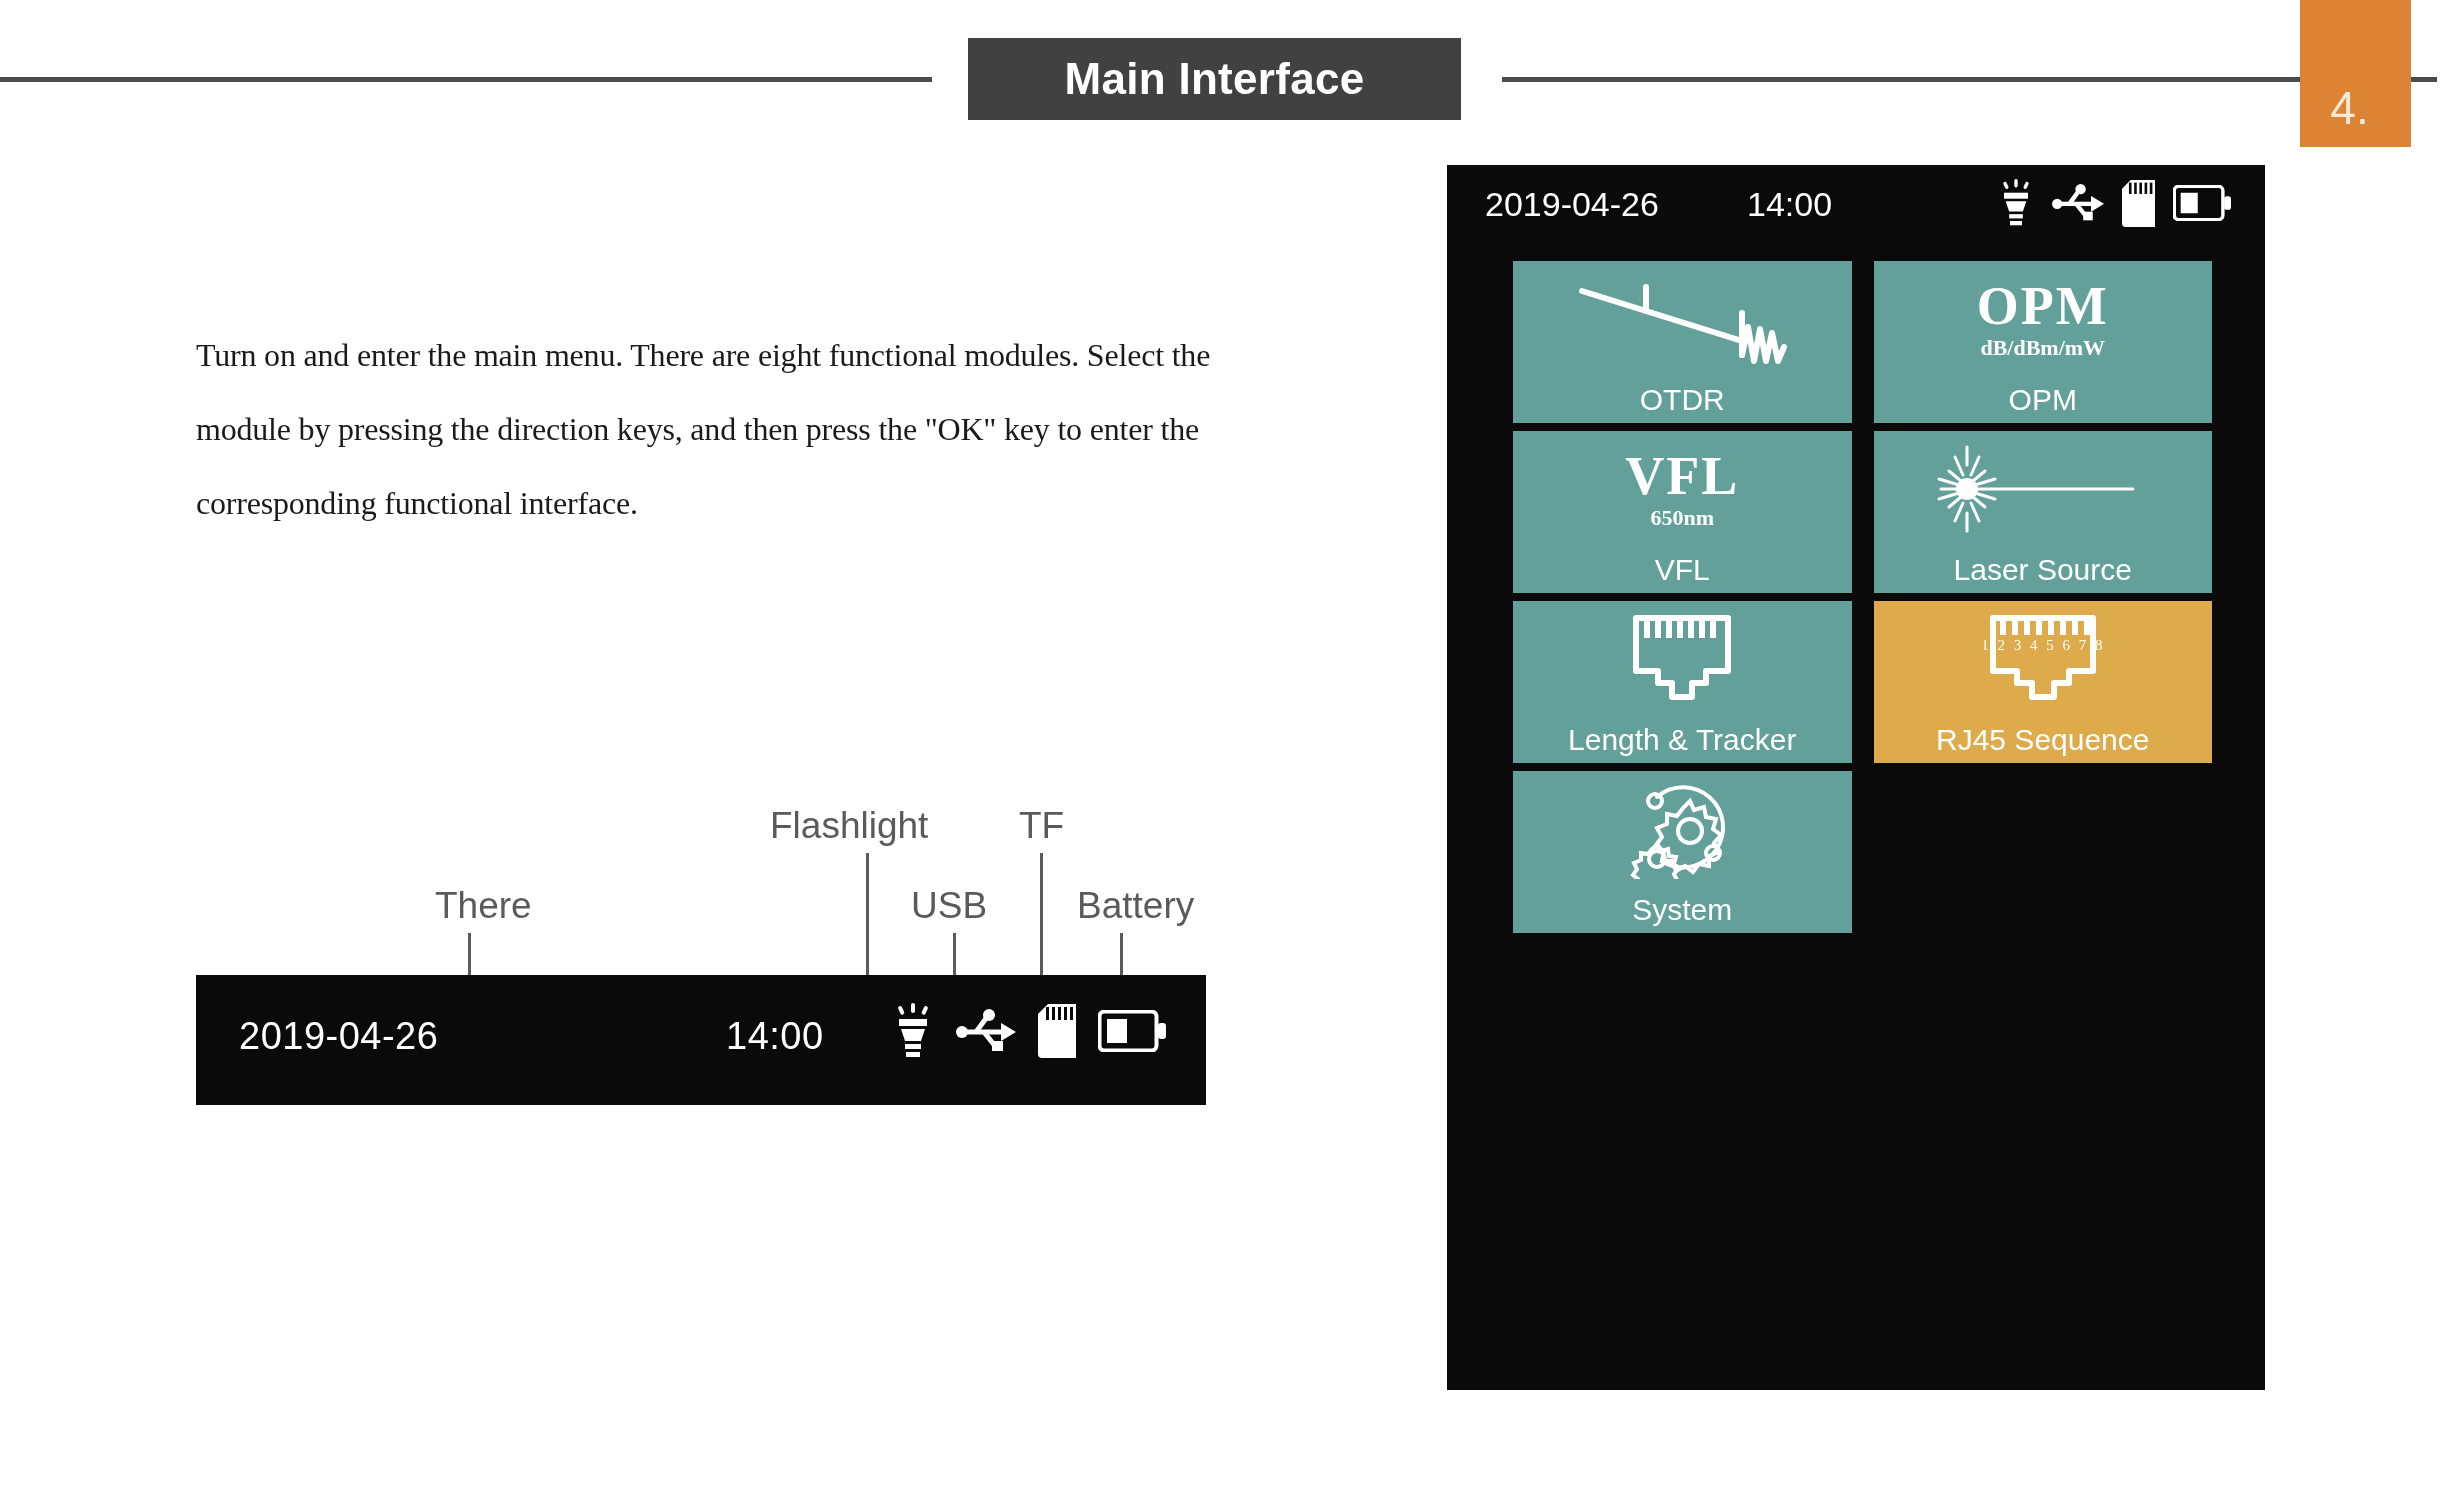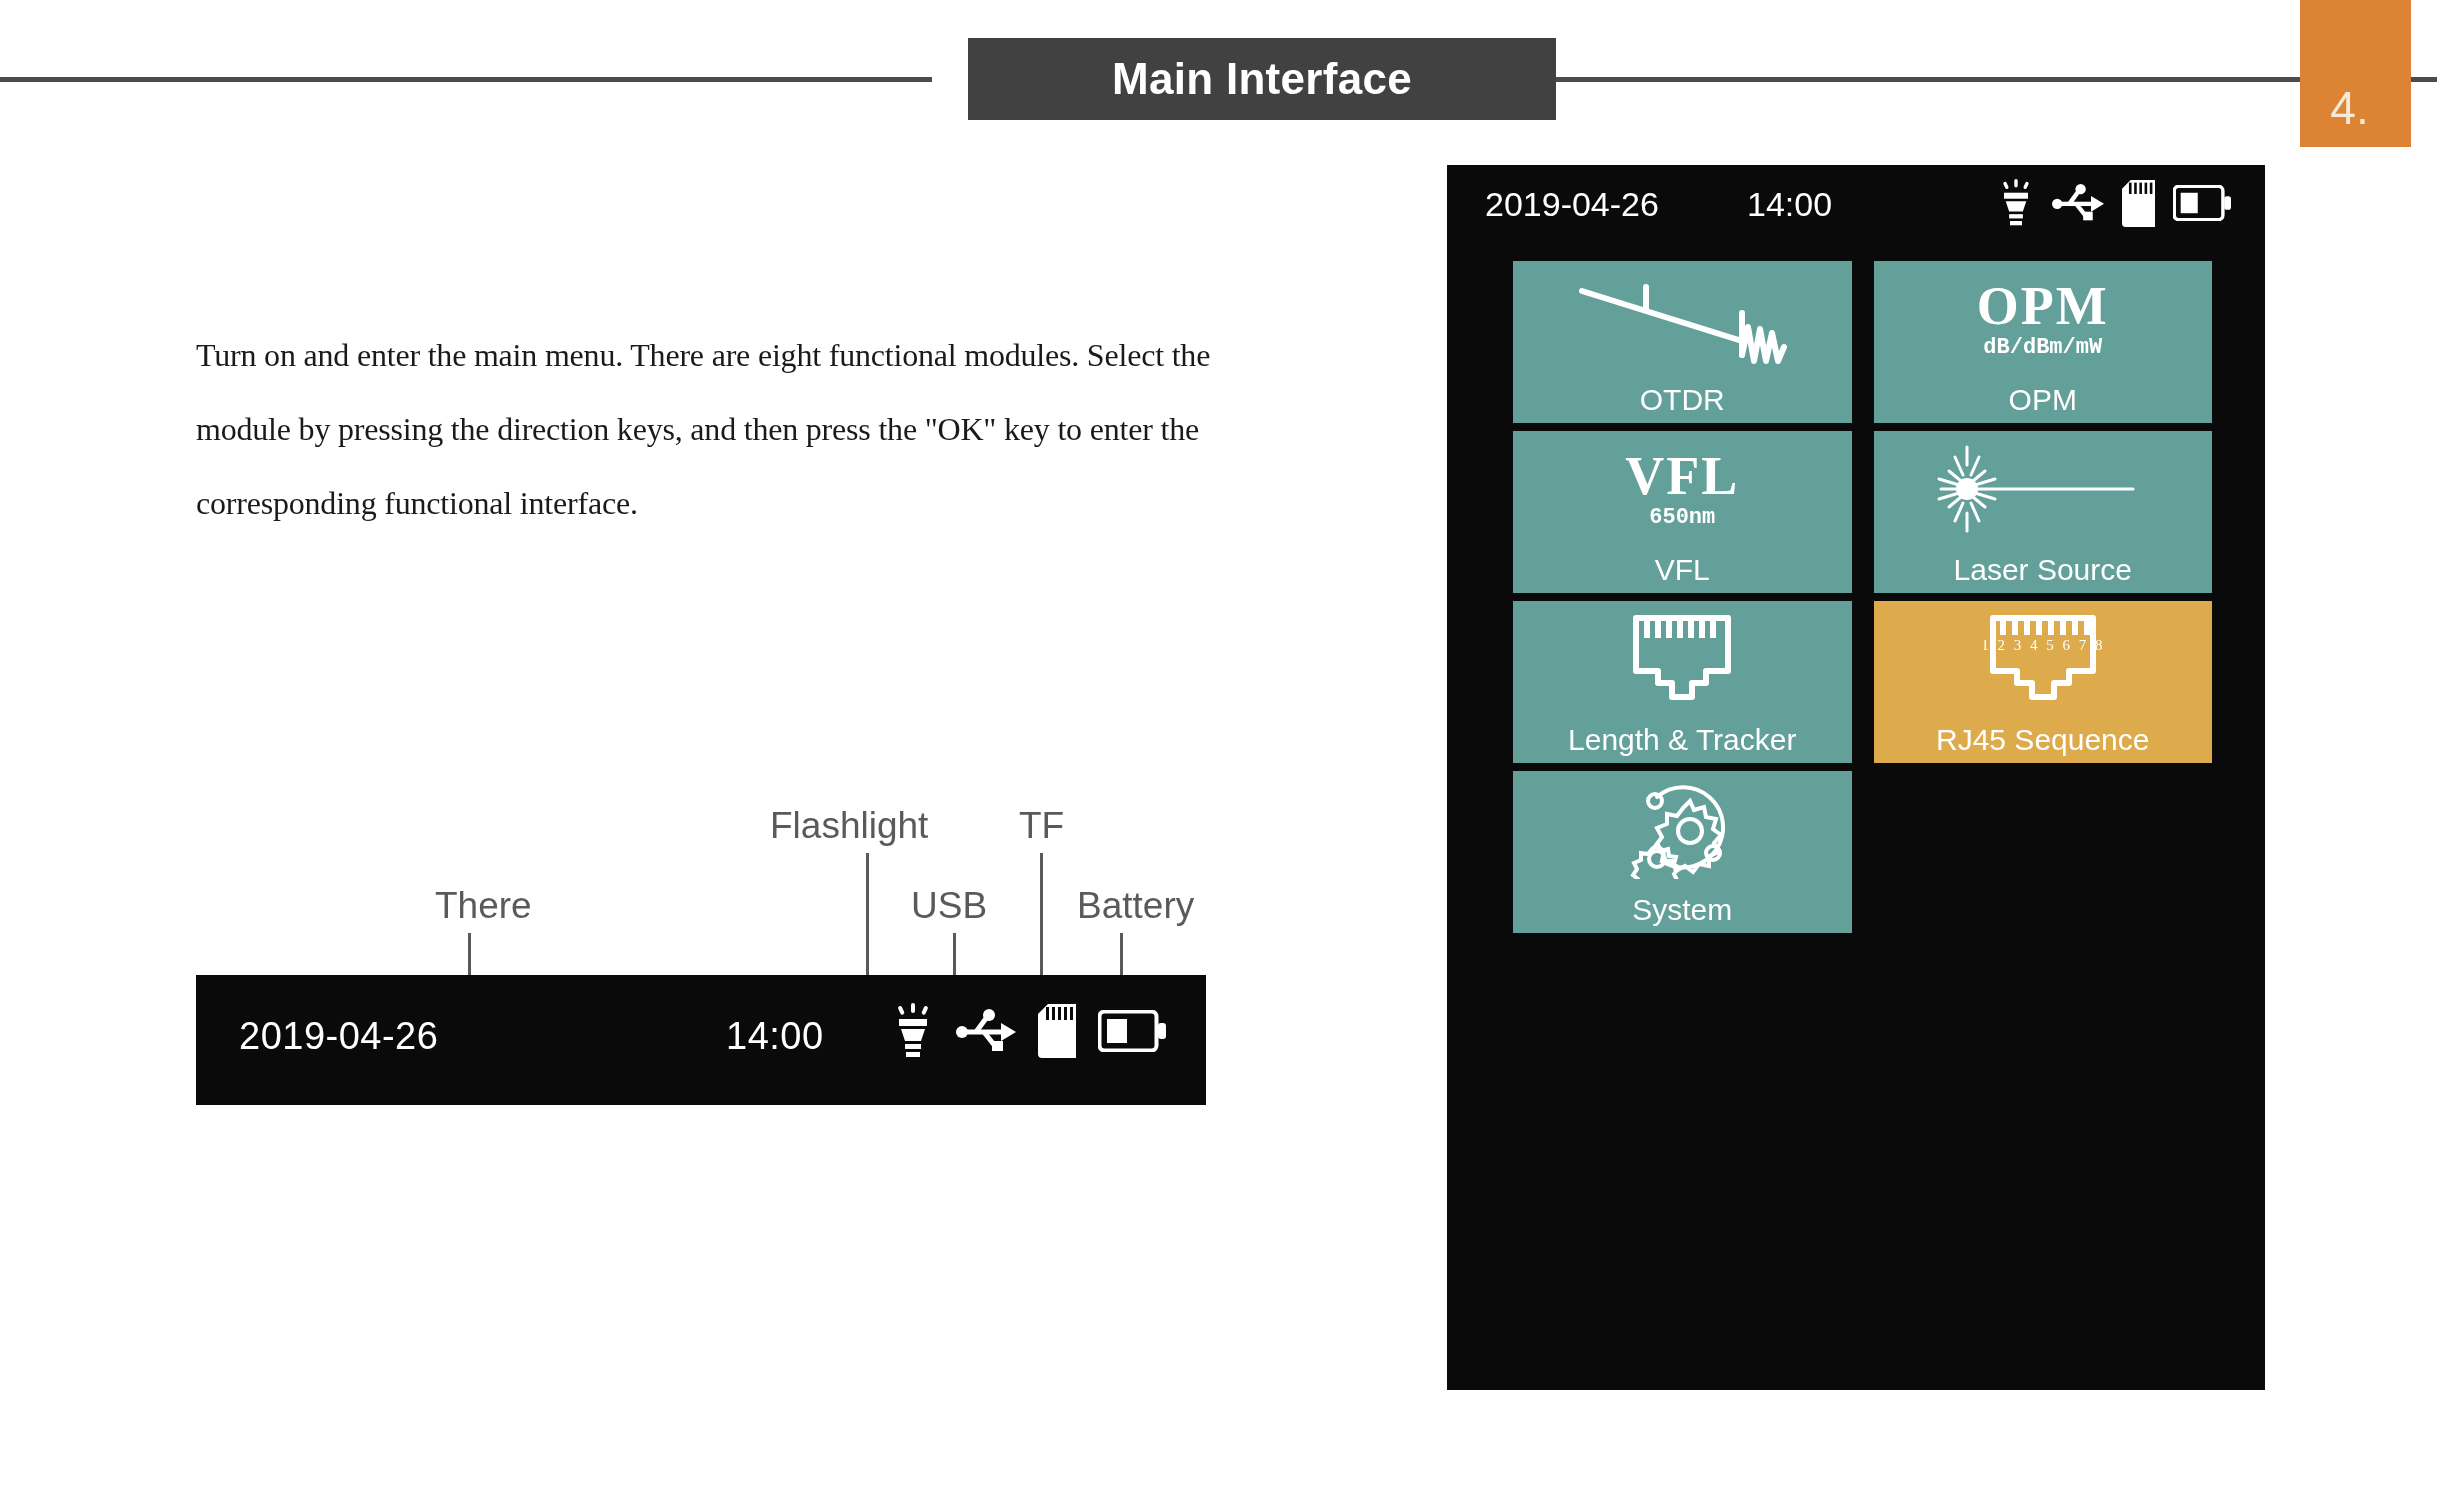--- a/index.html
+++ b/index.html
@@ -19,21 +19,21 @@
     background: #4c4c4c;
     top: 77px;
   }
   .hdr-rule.left  { left: 0px;   width: 932px; }
   .hdr-rule.right { left: 1502px; width: 800px; }
   .hdr-rule.far   { left: 2411px; width: 26px; }
 
   .hdr-title-box {
     position: absolute;
     left: 968px; top: 38px;
-    width: 588px; height: 82px;
+    width: 493px; height: 82px;
     background: #414141;
     display: flex; align-items: center; justify-content: center;
   }
   .hdr-title-box .t {
     color: #ffffff;
     font-size: 44px;
     font-weight: bold;
     letter-spacing: .3px;
     font-family: "Liberation Sans", sans-serif;
     white-space: nowrap;
@@ -167,21 +167,21 @@
   }
   
   .texticon { text-align: center; line-height: 1; }
   .texticon .big {
     color: #fff; font-size: 54px; font-weight: bold;
     font-family: "Liberation Serif", serif;
     letter-spacing: 2px; display: block;
   }
   .texticon .small {
     color: #fff; font-size: 22px; font-weight: bold;
-    font-family: Liberation Mono, monospace;
+    font-family: Liberation Serif, serif;
     display: block; margin-top: 4px;
   }
 
   svg { display: block; }
 </style>
 </head>
 <body>
 
 <div class="page">
 

